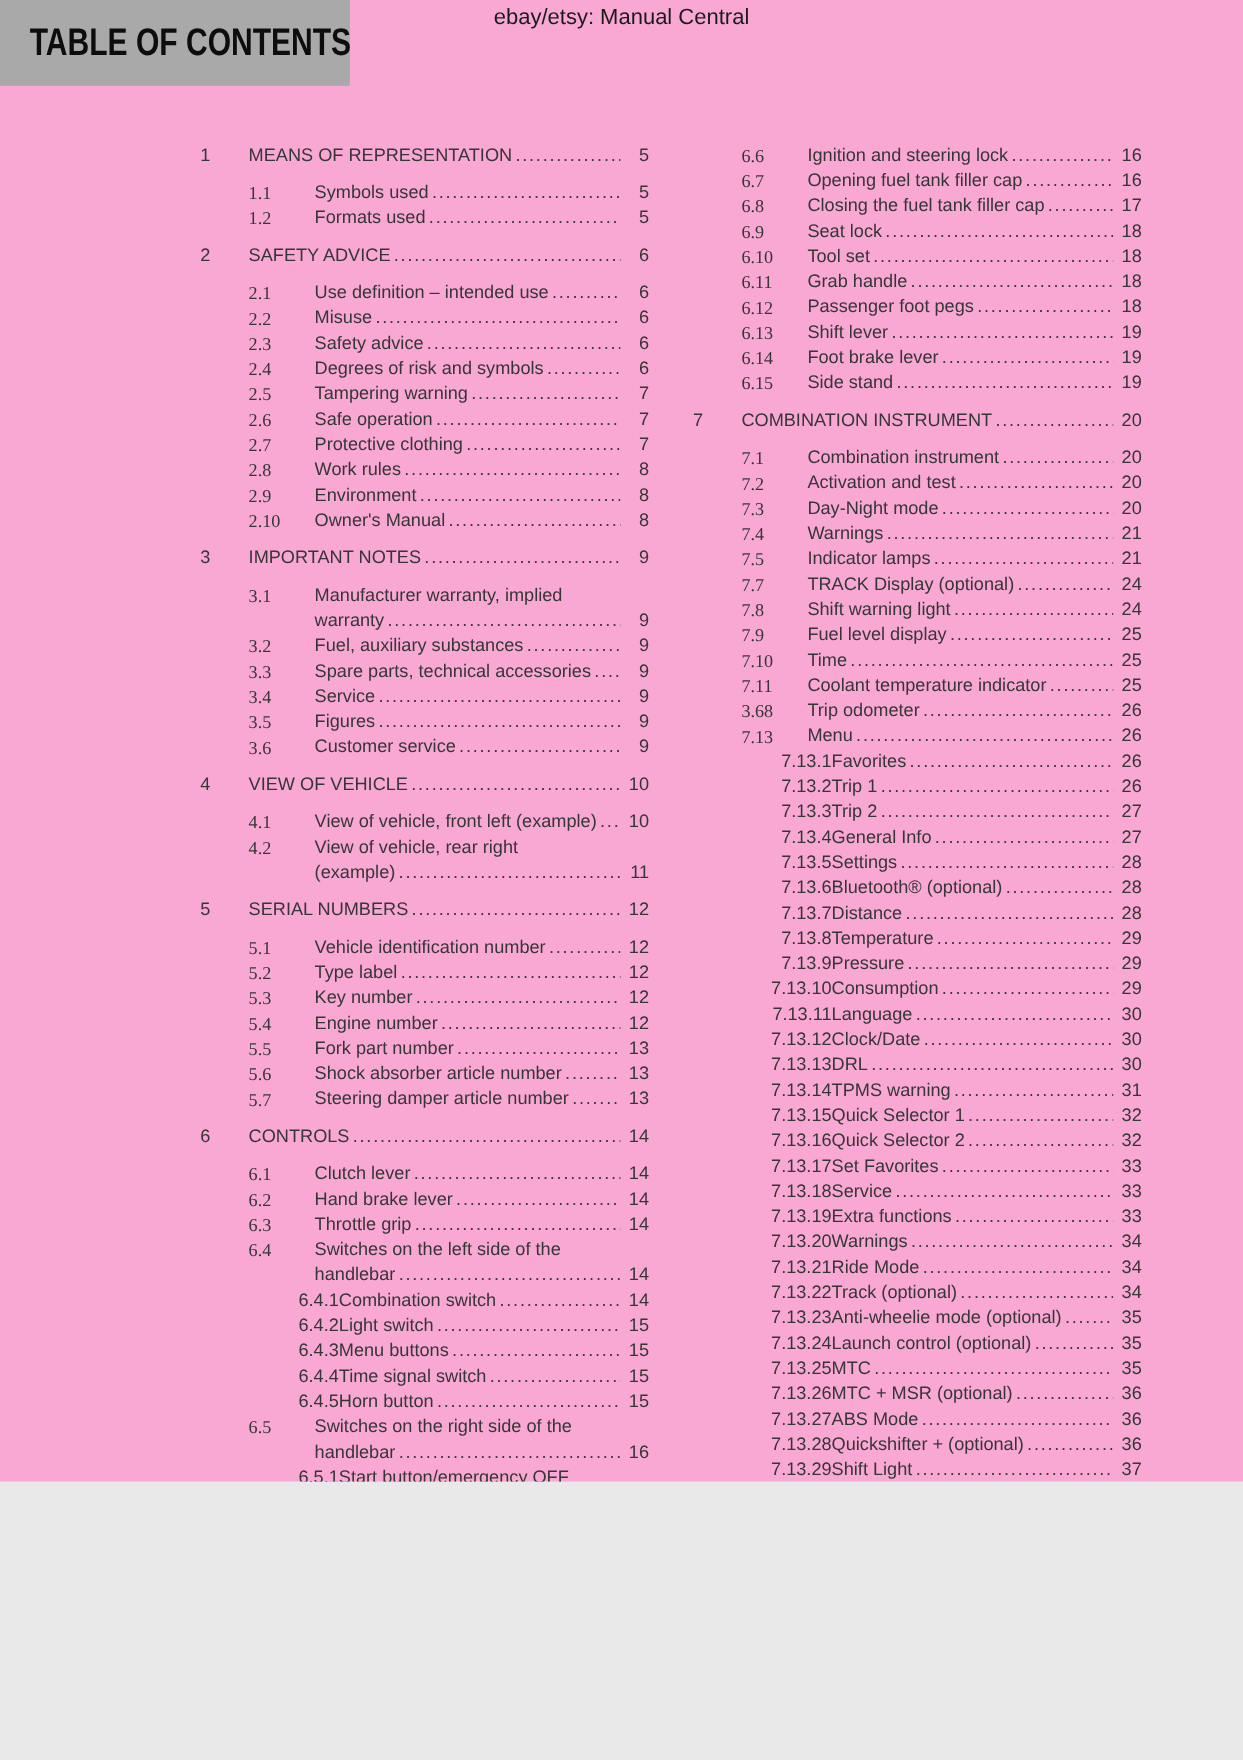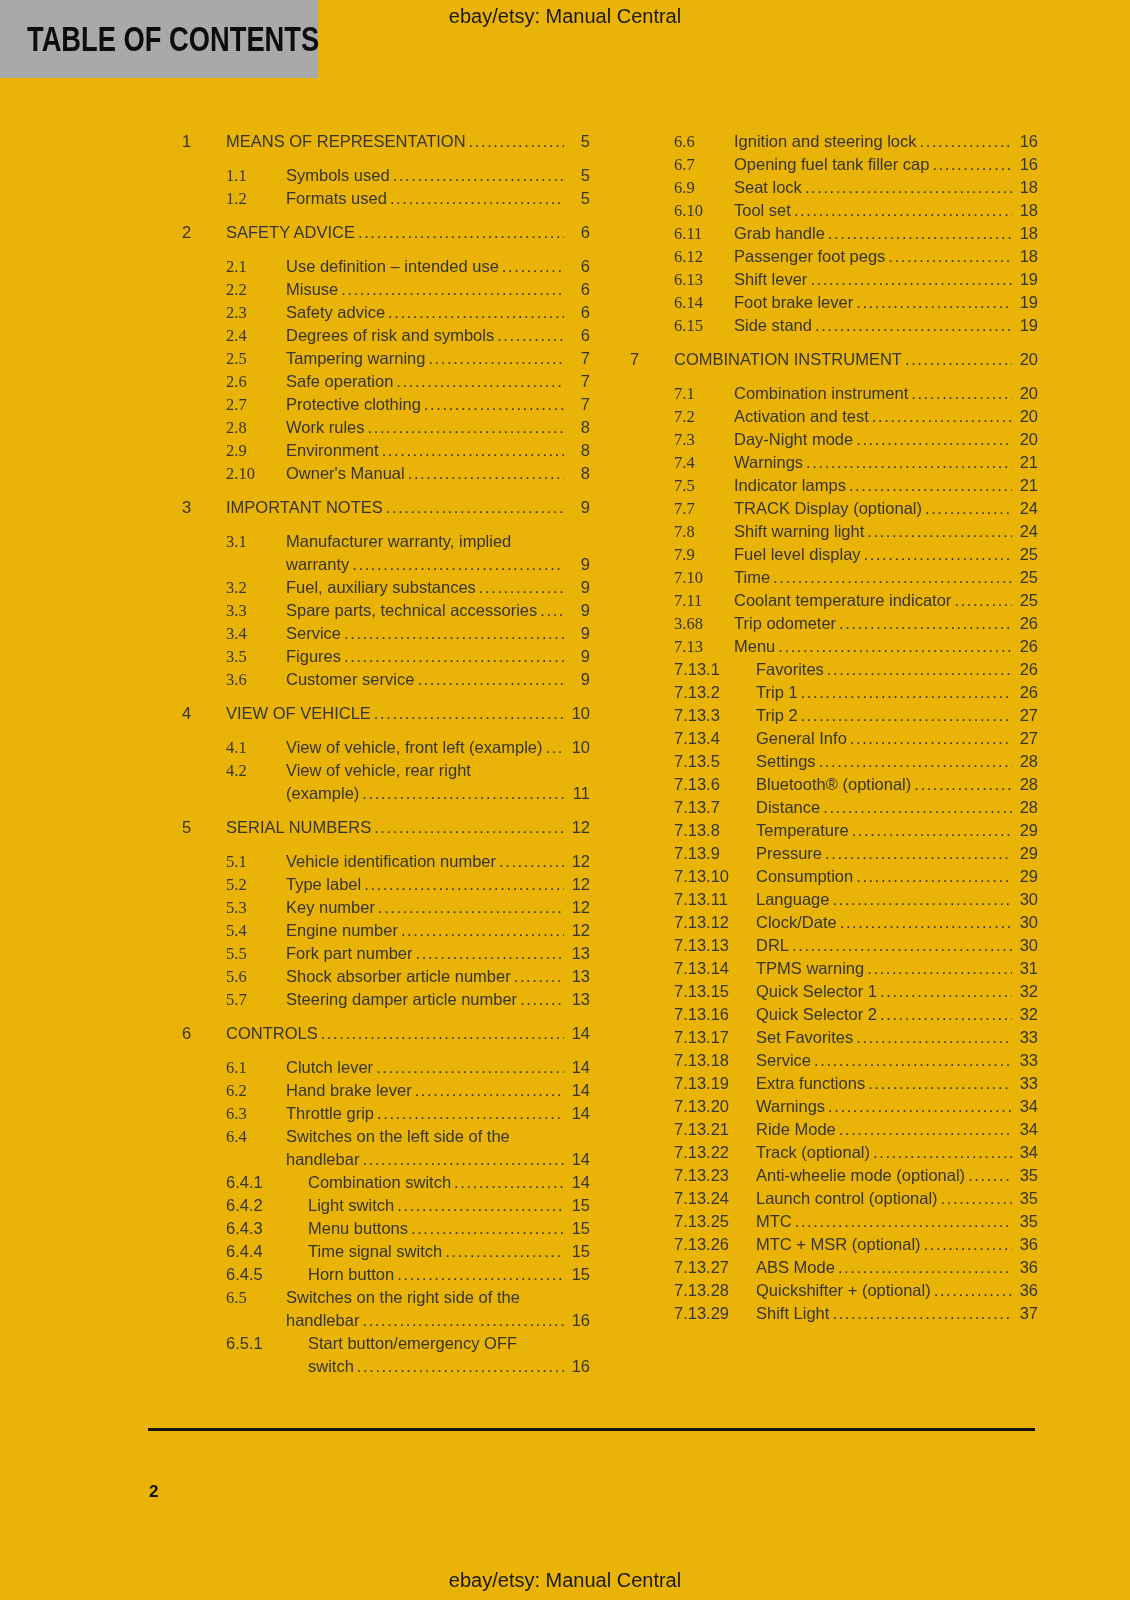--- a/index.html
+++ b/index.html
@@ -1,20 +1,20 @@
 <!DOCTYPE html>
 <html style="--heading-bg: #a9a9a9; --rule-color: #151515;"><head>
 <meta charset="utf-8">
 <style>
   html, body { margin: 0; padding: 0; background: #e9e9e9; }
   .page {
     position: relative;
     width: 1130px;
-    height: 1600px;
-    background: #eab308;
+    height: 1347px;
+    background: #f9a8d4;
     font-family: "Liberation Sans", sans-serif;
     color: #363636;
     overflow: hidden;
     margin: 0 auto;
   }
 
   
   .top-label {
     position: absolute;
     top: 2px; left: 0;
@@ -62,21 +62,21 @@
     font-size: 16.5px;
     line-height: 23px;
     color: #363636;
   }
   .entry .num { flex: 0 0 auto; }
   .lvl1 { margin: 11px 0; }
   .lvl1:first-child { margin-top: 0; }
   .lvl1 .num { width: 44px; }
   .lvl2, .lvl3 { margin-left: 44px; }
   .lvl2 .num { width: 60px; font-family: Liberation Serif, serif; }
-  .lvl3 .num { width: 82px; }
+  .lvl3 .num { width: 82px; text-align: right; }
   .body { flex: 1 1 auto; min-width: 0; }
   .line { display: flex; align-items: baseline; }
   .t { white-space: nowrap; }
   .leader {
     flex: 1 1 auto;
     overflow: hidden;
     white-space: nowrap;
     margin: 0 4px 0 3px;
     min-width: 10px;
   }
@@ -599,20 +599,30 @@
           <span class="num">6.7</span>
           <div class="body">
             <div class="line">
               <span class="t">Opening fuel tank filler cap</span>
               <span class="leader"></span>
               <span class="pagenum">16</span>
             </div>
           </div>
         </div>
         <div class="entry lvl2">
+          <span class="num">6.8</span>
+          <div class="body">
+            <div class="line">
+              <span class="t">Closing the fuel tank filler cap</span>
+              <span class="leader"></span>
+              <span class="pagenum">17</span>
+            </div>
+          </div>
+        </div>
+        <div class="entry lvl2">
           <span class="num">6.9</span>
           <div class="body">
             <div class="line">
               <span class="t">Seat lock</span>
               <span class="leader"></span>
               <span class="pagenum">18</span>
             </div>
           </div>
         </div>
         <div class="entry lvl2">

